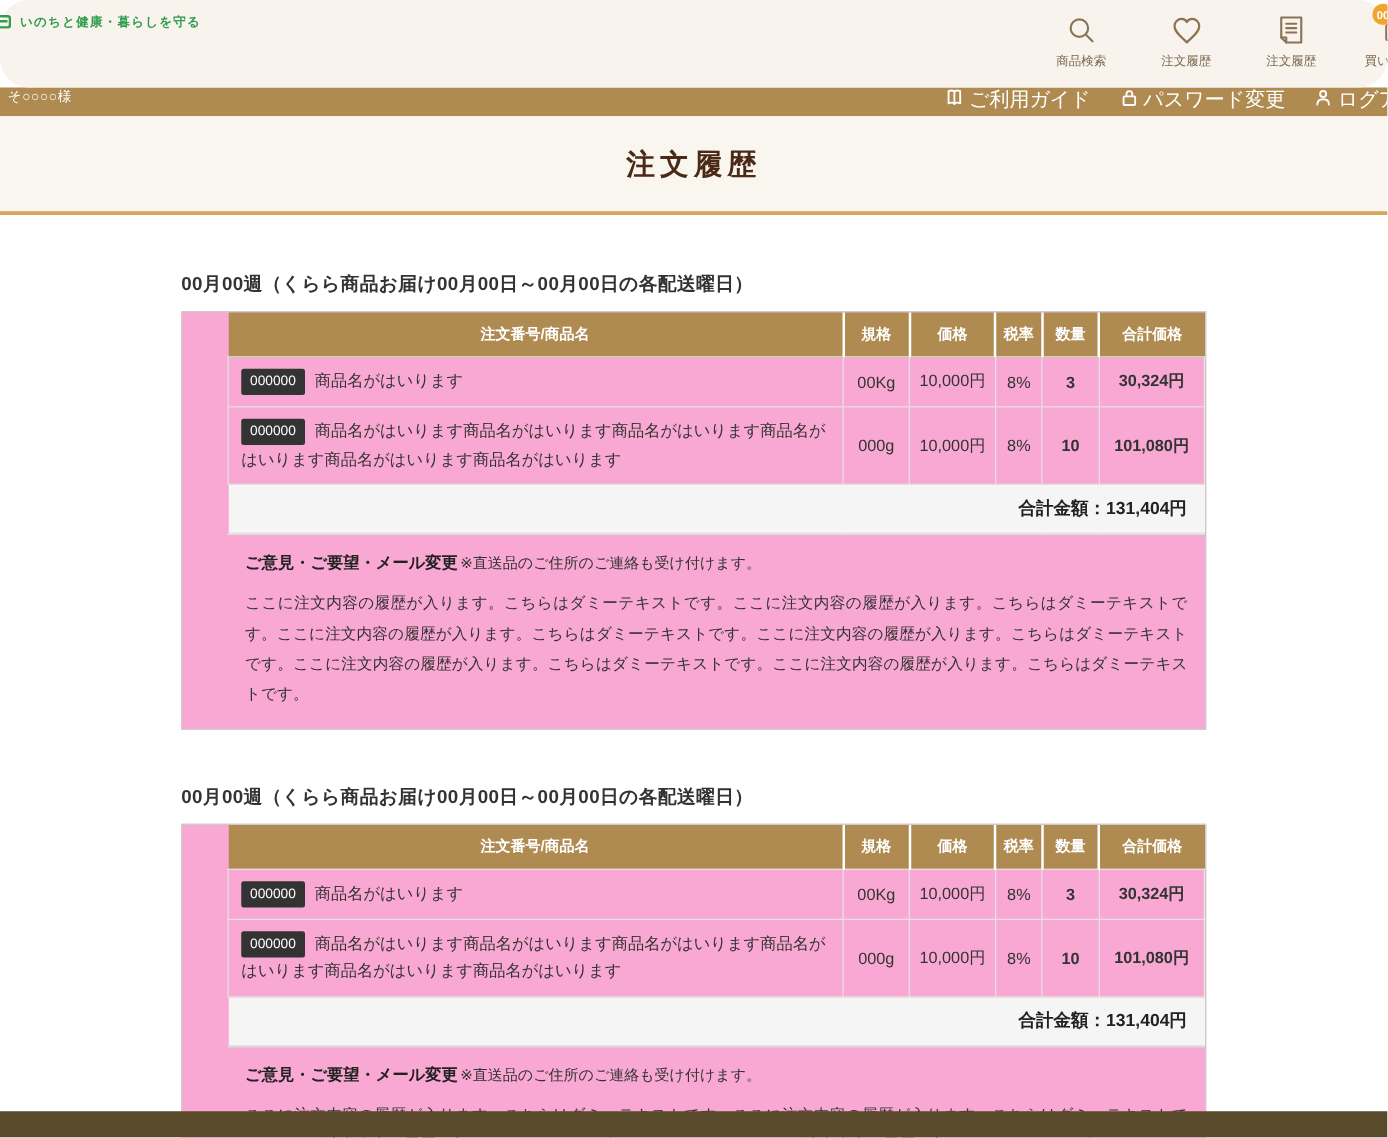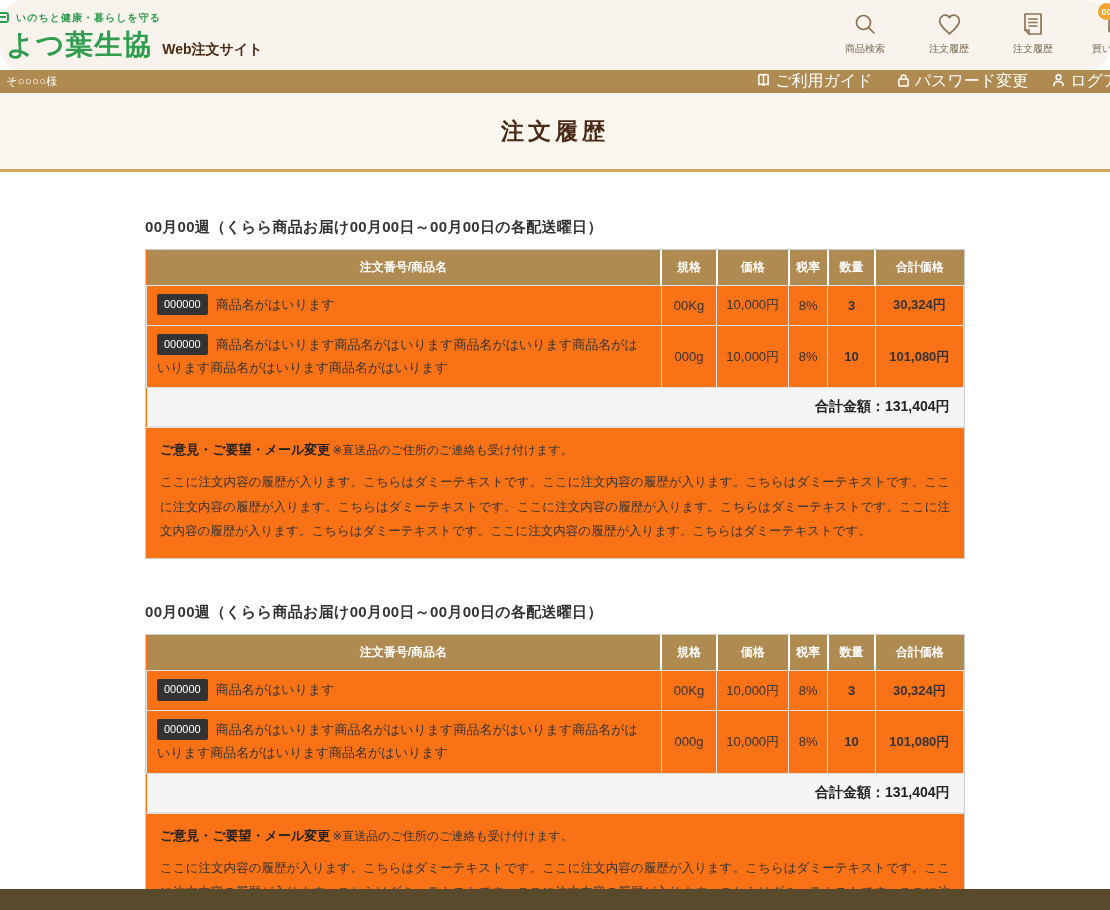--- a/index.html
+++ b/index.html
@@ -22,40 +22,40 @@
   .hicon { width:58px; display:flex; flex-direction:column; align-items:center; gap:5px;
            text-decoration:none; cursor:pointer; }
   .hicon-glyph { position:relative; width:26px; height:26px; display:flex; align-items:center; justify-content:center; }
   .hicon-glyph svg { stroke:#8d7355; fill:none; stroke-width:1.7; stroke-linecap:round; stroke-linejoin:round; }
   .hicon-label { font-size:10px; color:#7a6750; white-space:nowrap; }
   .cart-badge { position:absolute; top:-8px; left:-6px; min-width:17px; height:17px; border-radius:50%;
                 background:#f0a52f; color:#fff; font-size:9px; font-weight:bold;
                 display:flex; align-items:center; justify-content:center; }
 
   
-  .userbar { height:23px; background:#b08b51; display:flex; align-items:center;
-             justify-content:space-between; padding-left:6px; }
+  .userbar { height:23px; background:#b08b51; display:flex; align-items:flex-start;
+             justify-content:space-between; padding-left:6px;font-family:Liberation Mono, monospace; }
   .userbar-name { color:#fff; font-size:11px; letter-spacing:.5px; }
   .userbar-links { display:flex; align-items:center; gap:24px; margin-right:-42px; }
   .ulink { display:flex; align-items:center; gap:5px; color:#fff; font-size:16px;
            text-decoration:none; cursor:pointer; white-space:nowrap; }
   .ulink svg { stroke:#fff; fill:none; stroke-width:1.6; stroke-linecap:round; stroke-linejoin:round; }
 
   
   .title-band { height:79px; background:#f9f5ef; border-bottom:3px solid #d8a55e;
                 display:flex; align-items:center; justify-content:center; }
   .title-band h1 { font-size:23px; font-weight:bold; color:#4a2a16; letter-spacing:4px; }
 
   
   main { padding:0 145px; }
   section.order { margin-top:44px; }
   section.order:first-child { margin-top:46px; }
   .sec-heading { font-size:15px; font-weight:bold; color:#333; margin-bottom:12px; letter-spacing:.3px; }
 
-  .card { border:1px solid #ccc; background:#f97316; }
+  .card { border:1px solid #ccc; background:#f9a8d4;padding-left:36px; }
   table.order-table { width:100%; border-collapse:collapse; table-layout:fixed; }
   .order-table th { background:#b08b51; color:#fff; font-size:12px; font-weight:bold;
                     text-align:center; padding:9px 3px; border-left:2px solid #fff; }
   .order-table th:first-child { border-left:none; }
   .order-table td { border:1px solid #e2e2e2; font-size:13px; color:#333; text-align:center; padding:8px 4px; }
   .order-table td.prod { text-align:left; padding:8px 10px; line-height:1.75; }
   .code { display:inline-block; background:#333; color:#fff; font-size:11px; padding:1px 7px;
           border-radius:2px; margin-right:8px; vertical-align:1px; }
   .qty,.sum { font-weight:bold; }
   tr.total-row td { background:#f5f5f5; text-align:right; font-weight:bold; font-size:14px;
@@ -78,24 +78,20 @@
 </head>
 <body>
 
 <div class="page">
 
   <header class="site-header">
     <div class="logo">
       <span class="logo-mark"></span>
       <div class="logo-text">
         <div class="tagline">いのちと健康・暮らしを守る</div>
-        <div class="logo-line">
-          <span class="site-name">よつ葉生協</span>
-          <span class="site-sub">Web注文サイト</span>
-        </div>
       </div>
     </div>
 
     <nav class="header-icons">
       <a class="hicon">
         <span class="hicon-glyph">
           <svg width="24" height="24" viewBox="0 0 24 24">
               <circle cx="10.5" cy="10.5" r="7"></circle>
               <line x1="15.8" y1="15.8" x2="21" y2="21"></line>
             </svg>

